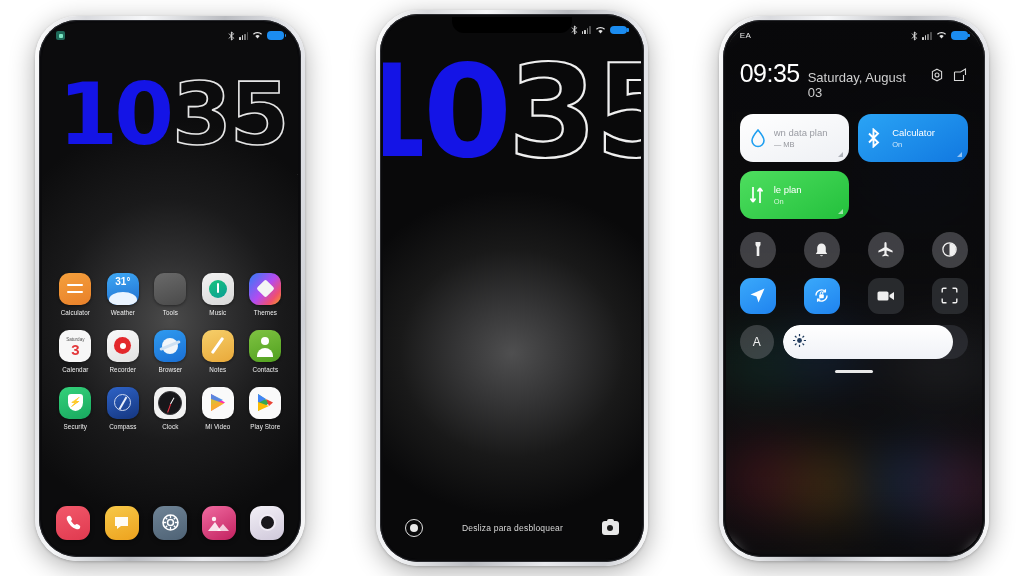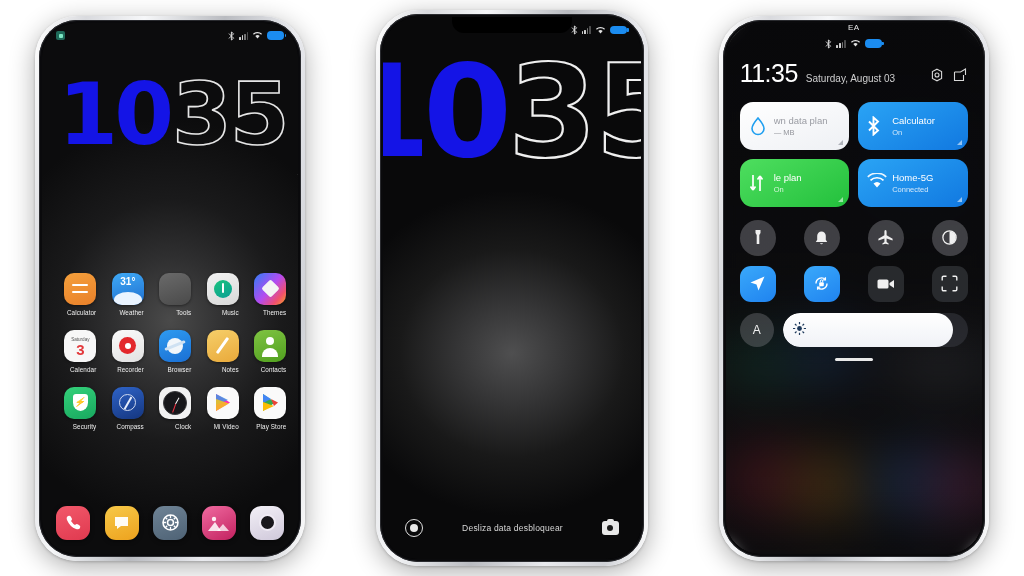--- a/index.html
+++ b/index.html
@@ -97,21 +97,21 @@
     color:transparent;
     -webkit-text-stroke:1.6px #e6e6e6;
     letter-spacing:-2px; margin-left:2px;
   }
   .date-col { margin-left:10px; margin-top:46px; display:flex; flex-direction:column; gap:10px; }
   .date-col span { color:#efefef; font-size:8.5px; letter-spacing:.2px; }
 
   
   .apps { position:absolute; left:0; right:0; top:250px; padding:0 12px; }
   .row { display:flex; justify-content:space-between; margin-bottom:14px; }
-  .app { width:42px; display:flex; flex-direction:column; align-items:flex-end; gap:4px; }
+  .app { width:42px; display:flex; flex-direction:column; align-items:center; gap:4px; }
   .icon {
     width:32px; height:32px; border-radius:10px;
     position:relative; overflow:hidden;
     display:flex; align-items:center; justify-content:center;
     box-shadow:0 1px 3px rgba(0,0,0,.45);
   }
   .app-label { color:#f0f0f0; font-size:6.3px; letter-spacing:.1px; white-space:nowrap; }
 
   .i-calc{background:linear-gradient(160deg,#f5a03c,#e8802a);}
   .i-calc .bar{position:absolute;left:8px;width:16px;height:2.6px;background:#fff;border-radius:2px;}
@@ -177,21 +177,21 @@
   .lb-cam:before{content:"";position:absolute;left:5px;top:-2.5px;width:7px;height:3px;background:#e8e8e8;border-radius:2px 2px 0 0;}
   .lb-cam:after{content:"";position:absolute;left:5.5px;top:4px;width:6px;height:6px;border-radius:50%;background:#1b1b1b;}
 
   
   .cc-wall { position:absolute; inset:0; background:#111113; overflow:hidden;}
   .blob { position:absolute; border-radius:50%; filter:blur(26px); opacity:.55;}
   .cc-overlay { position:absolute; inset:0; background:linear-gradient(180deg,rgba(8,8,10,.92) 0%,rgba(10,10,12,.82) 46%,rgba(12,12,14,.58) 66%,rgba(10,10,12,.5) 100%); backdrop-filter:blur(6px); }
   .cc { position:absolute; inset:0; z-index:5; padding:0 14px; }
   .cc-head { display:flex; align-items:baseline; gap:8px; margin-top:36px; }
   .cc-time { color:#fff; font-size:25px; font-weight:400; letter-spacing:-.5px; }
-  .cc-date { color:#cfcfcf; font-size:10px; flex:1; }
+  .cc-date { color:#cfcfcf; font-size:13px; flex:1; }
   .cc-ic { width:15px; height:15px; display:flex; align-items:center; justify-content:center; }
   .tiles { display:grid; grid-template-columns:1fr 1fr; gap:9px; margin-top:14px; }
   .tile { height:48px; border-radius:13px; padding:8px 9px; position:relative; overflow:hidden; display:flex; align-items:center; gap:7px;}
   .tile .t-txt { display:flex; flex-direction:column; gap:2px; overflow:hidden;}
   .tile .t-title { font-size:9.5px; font-weight:500; white-space:nowrap;}
   .tile .t-sub { font-size:7.5px; opacity:.8; white-space:nowrap;}
   .t-white{ background:linear-gradient(160deg,#ffffff,#eef0f4); }
   .t-white .t-title{color:#9a9ca3;} .t-white .t-sub{color:#7b7d84;}
   .t-blue{ background:linear-gradient(150deg,#2aa4f5,#1178e0); }
   .t-blue .t-title,.t-blue .t-sub{color:#fff;}
@@ -457,21 +457,21 @@
         <div class="lock-digits">
           <span class="l-fill">10</span>
           <span class="l-out">35</span>
         </div>
       </div>
 
       <div class="lock-bottom">
         <span class="lb-circle">
               <i></i>
             </span>
-        <span class="lb-text">Desliza data desbloquear</span>
+        <span class="lb-text">Desliza para desbloquear</span>
         <span class="lb-cam"></span>
       </div>
     </div>
    </div>
   </div>
 
   <div class="phone">
    <div class="phone-inner">
     <div class="screen">
       <div class="cc-wall">
@@ -479,21 +479,21 @@
         <span class="blob" style="left:60px;top:290px;width:80px;height:70px;background:#2b5fa8;"></span>
         <span class="blob" style="left:160px;top:300px;width:110px;height:70px;background:#55585f;"></span>
         <span class="blob" style="left:-5px;top:420px;width:90px;height:70px;background:#b5243a;"></span>
         <span class="blob" style="left:60px;top:430px;width:85px;height:65px;background:#c9891a;"></span>
         <span class="blob" style="left:140px;top:425px;width:90px;height:65px;background:#2c6bbf;"></span>
         <span class="blob" style="left:195px;top:430px;width:80px;height:65px;background:#b1386e;"></span>
         <span class="blob" style="left:130px;top:100px;width:120px;height:90px;background:#1a2f6b;opacity:.35;"></span>
       </div>
       <div class="cc-overlay"></div>
 
-      <div class="statusbar" style="z-index:12;flex-direction:column;">
+      <div class="statusbar" style="z-index:12;">
         <div class="sb-left">
           <span class="sb-carrier">EA</span>
         </div>
         <div class="sb-right">
           <span class="ic-bt">
             <svg width="7" height="10" viewBox="0 0 7 10">
                   <path d="M1 2.6 L5.6 7.2 L3.4 9 V1 L5.6 2.8 L1 7.4" stroke="#dcdcdc" stroke-width="1" fill="none"></path>
                 </svg>
           </span>
           <span class="ic-sig">
@@ -507,21 +507,21 @@
                   <path d="M5.5 7.6 L3.3 5.1 a3.3 3.3 0 0 1 4.4 0 Z" fill="#e2e2e2"></path>
                   <path d="M1.4 3.3 a6 6 0 0 1 8.2 0" stroke="#e2e2e2" stroke-width="1.2" fill="none"></path>
                 </svg>
           </span>
           <span class="ic-batt"></span>
         </div>
       </div>
 
       <div class="cc">
         <div class="cc-head">
-          <span class="cc-time">11:35</span>
+          <span class="cc-time">09:35</span>
           <span class="cc-date">Saturday, August 03</span>
           <span class="cc-ic">
             <svg width="14" height="14" viewBox="0 0 14 14">
                   <path d="M7 1.2 L11.6 3.6 V10.4 L7 12.8 L2.4 10.4 V3.6 Z" fill="none" stroke="#d8d8d8" stroke-width="1.1"></path>
                   <circle cx="7" cy="7" r="2" fill="none" stroke="#d8d8d8" stroke-width="1.1"></circle>
                 </svg>
           </span>
           <span class="cc-ic">
             <svg width="14" height="14" viewBox="0 0 14 14">
                   <path d="M1.5 4 V12.5 H10.5 V7" fill="none" stroke="#d8d8d8" stroke-width="1.1"></path>
@@ -564,34 +564,20 @@
                     <path d="M11 18 V3 M11 3 L8.5 6.5 M11 3 L13.5 6.5" stroke="#fff" stroke-width="1.7" fill="none"></path>
                   </svg>
             </span>
             <span class="t-txt">
               <span class="t-title">le plan</span>
               <span class="t-sub">On</span>
             </span>
             <span class="corner"></span>
           </div>
 
-          <div class="tile t-blue">
-            <span class="drop">
-              <svg width="20" height="18" viewBox="0 0 20 18">
-                    <path d="M10 14.5 L6.5 10.5 a5.2 5.2 0 0 1 7 0 Z" fill="#fff"></path>
-                    <path d="M3.5 7.3 a9.5 9.5 0 0 1 13 0" stroke="#fff" stroke-width="1.7" fill="none"></path>
-                    <path d="M0.8 3.8 a13.5 13.5 0 0 1 18.4 0" stroke="#fff" stroke-width="1.7" fill="none" opacity=".9"></path>
-                  </svg>
-            </span>
-            <span class="t-txt">
-              <span class="t-title">Home-5G</span>
-              <span class="t-sub">Connected</span>
-            </span>
-            <span class="corner"></span>
-          </div>
         </div>
 
         <div class="toggles-round">
           <span class="trnd">
             <svg width="12" height="18" viewBox="0 0 12 18">
                   <path d="M3.5 1 h5 v3 l-1.2 2 v9 h-2.6 v-9 L3.5 4 Z" fill="#f0f0f0"></path>
                 </svg>
           </span>
           <span class="trnd">
             <svg width="15" height="16" viewBox="0 0 15 16">

